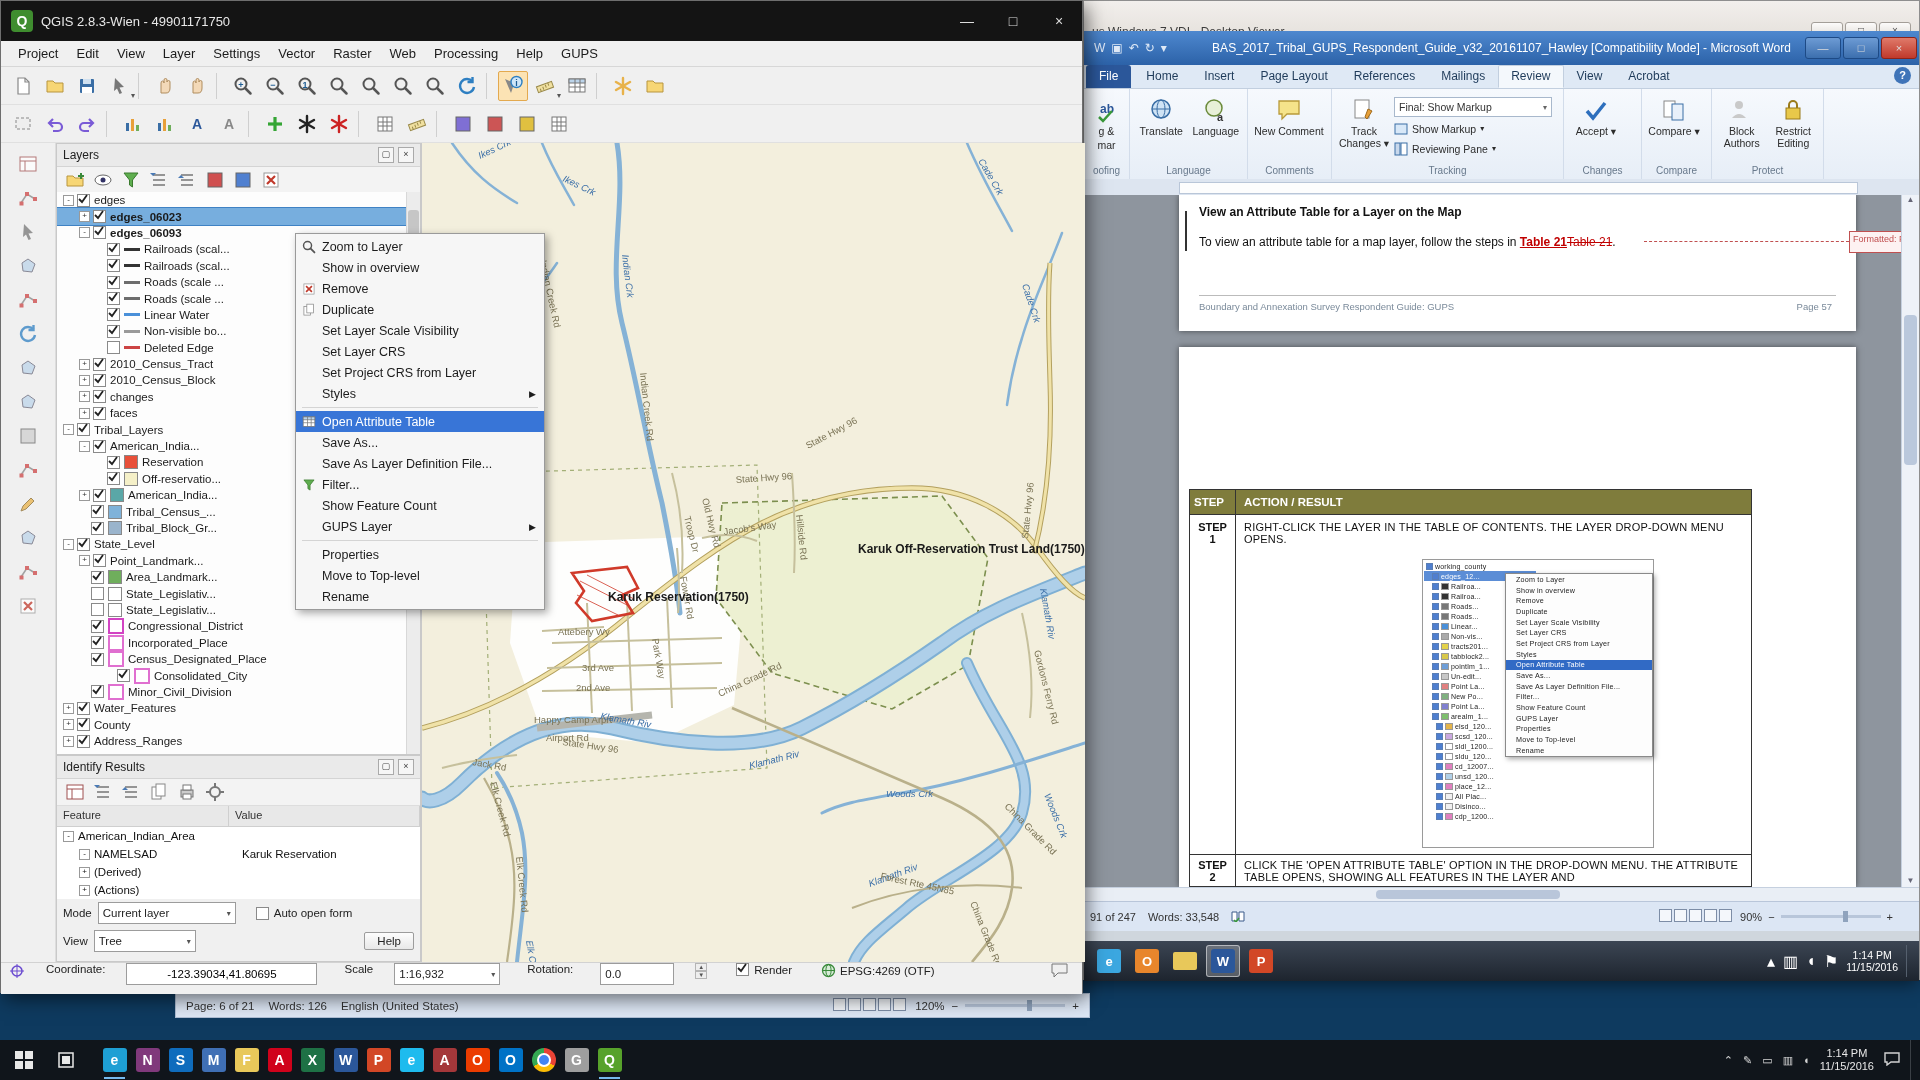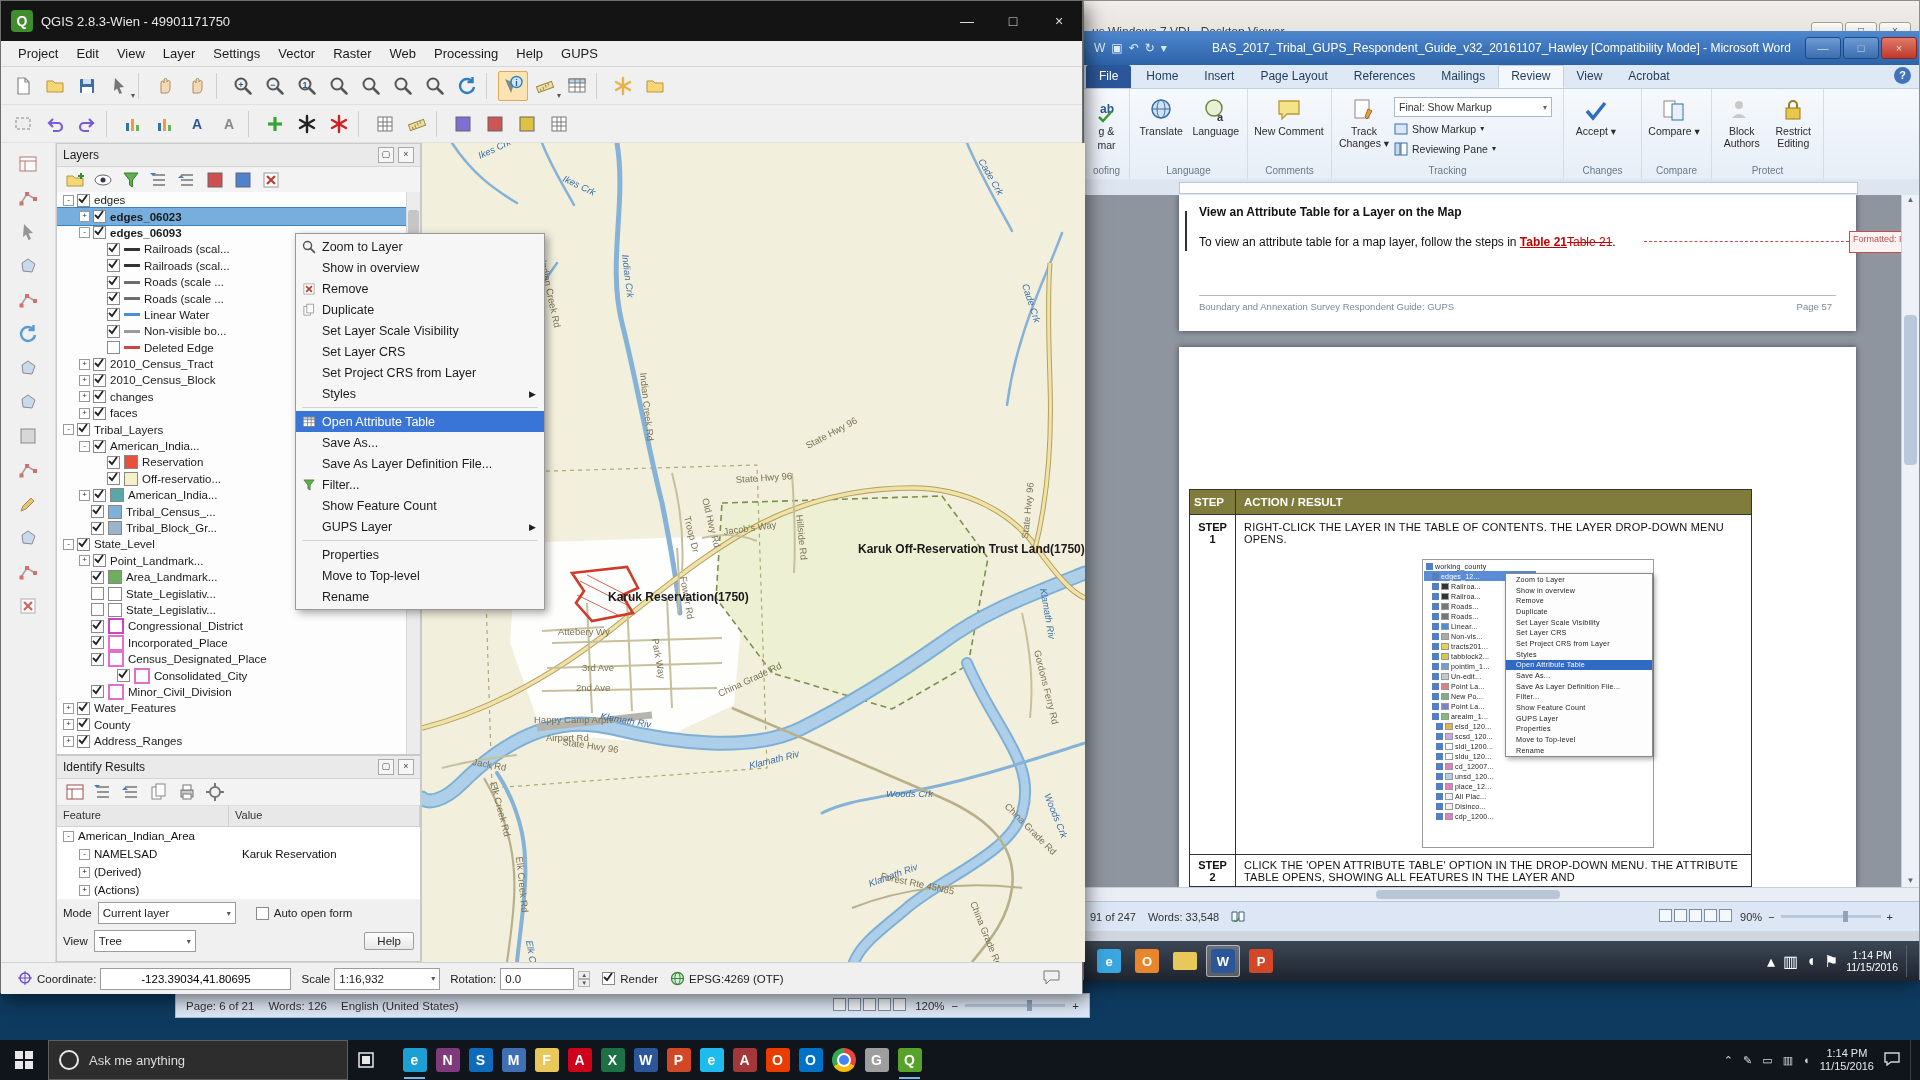--- a/index.html
+++ b/index.html
@@ -59,21 +59,21 @@
 
   
   #ctxMenu{left:294px;top:232px;width:248px;background:#f6f6f6;border:1px solid #9a9a9a;box-shadow:3px 3px 8px rgba(0,0,0,.35);z-index:50;padding:2px 0;}
   .cmi{height:21px;display:flex;align-items:center;font-size:12.5px;color:#1c1c1c;padding-right:8px;}
   .cmi .ic{width:26px;height:18px;display:flex;align-items:center;justify-content:center;flex:none;}
   .cmi .ic svg{width:16px;height:16px;}
   .cmi.hi{background:#3875d7;color:#fff;}
   .cmi .sub{margin-left:auto;font-size:9px;}
   .cmsep{height:1px;background:#d4d4d4;margin:3px 6px;}
 
-  .qstatus{left:0;top:961px;width:100%;height:32px;background:#f0f0f0;border-top:1px solid #d2d2d2;display:flex;align-items:center;font-size:11.5px;color:#222;padding:0 16px;gap:4px;box-sizing:border-box;}
+  .qstatus{left:0;top:961px;width:100%;height:32px;background:#f0f0f0;border-top:1px solid #d2d2d2;display:flex;align-items:flex-start;font-size:11.5px;color:#222;padding:0 8px;gap:21px;box-sizing:border-box;}
   .qstatus input{border:1px solid #9c9c9c;height:18px;font-size:11.5px;width:185px;text-align:center;font-family:"Liberation Sans",sans-serif;}
   .spin{display:flex;flex-direction:column;width:12px;}
   .spin span{font-size:6px;line-height:6px;color:#555;border:1px solid #b5b5b5;background:#eee;text-align:center;}
 
   
   #wbar{left:175px;top:993px;width:915px;height:25px;background:#dde7f5;border:1px solid #aebdd3;box-sizing:border-box;display:flex;align-items:center;font-size:11.5px;color:#333;gap:14px;padding:0 10px;z-index:10;}
   #wbar .zoomside{margin-left:auto;display:flex;align-items:center;gap:7px;}
   .viewicos span{display:inline-block;width:11px;height:11px;border:1px solid #7d8da6;background:#f4f7fb;margin-right:2px;}
   .zslider{width:100px;height:3px;background:#b8c6da;position:relative;}
   .zslider i{position:absolute;left:62px;top:-4px;width:5px;height:11px;background:#8fa3bd;}
@@ -1612,21 +1612,21 @@
             <line x1="1" y1="8" x2="15" y2="8" stroke="#6a4ad0"></line>
           </svg></span>
       <span>Coordinate:</span>
       <input value="-123.39034,41.80695" style="">
       <span style="margin-left:6px;">Scale</span>
       <span class="combo" style="width:96px;">
           <span>1:16,932</span>
           <span class="ar">▾</span>
         </span>
       <span style="margin-left:6px;">Rotation:</span>
-      <span class="combo" style="width:64px;">
+      <span class="combo" style="width:64px;margin-left:6px;">
           <span>0.0</span>
         </span>
       <span class="spin">
           <span>▲</span>
           <span>▼</span>
         </span>
       <span style="display:flex;align-items:center;gap:5px;margin-left:8px;">
         <span class="cbsmall" style="position:relative;">
             <svg width="12" height="12" viewBox="0 0 12 12" style="position:absolute;left:-1px;top:-2px;">
               <path d="M2 6 l3 3 l5 -7" stroke="#222" stroke-width="1.8" fill="none"></path>
@@ -1649,24 +1649,20 @@
   </div>
 
   <div id="taskbar" class="abs">
     <div class="startbtn">
       <svg width="18" height="18" viewBox="0 0 18 18">
           <rect x="0" y="0" width="8" height="8" fill="#e8e8e8"></rect>
           <rect x="10" y="0" width="8" height="8" fill="#e8e8e8"></rect>
           <rect x="0" y="10" width="8" height="8" fill="#e8e8e8"></rect>
           <rect x="10" y="10" width="8" height="8" fill="#e8e8e8"></rect>
         </svg>
-    </div>
-    <div class="searchbox">
-      <span class="cring"></span>
-      <span>Ask me anything</span>
     </div>
     <div class="taskview">
       <svg width="18" height="18" viewBox="0 0 18 18">
           <rect x="2" y="2" width="14" height="14" fill="none" stroke="#e8e8e8" stroke-width="1.5"></rect>
           <rect x="5" y="5" width="8" height="8" fill="#e8e8e8"></rect>
         </svg>
     </div>
     <div id="tbIcons">
         <span class="tico run">
           <span class="g" style="background:#1e9fd4;">e</span>

